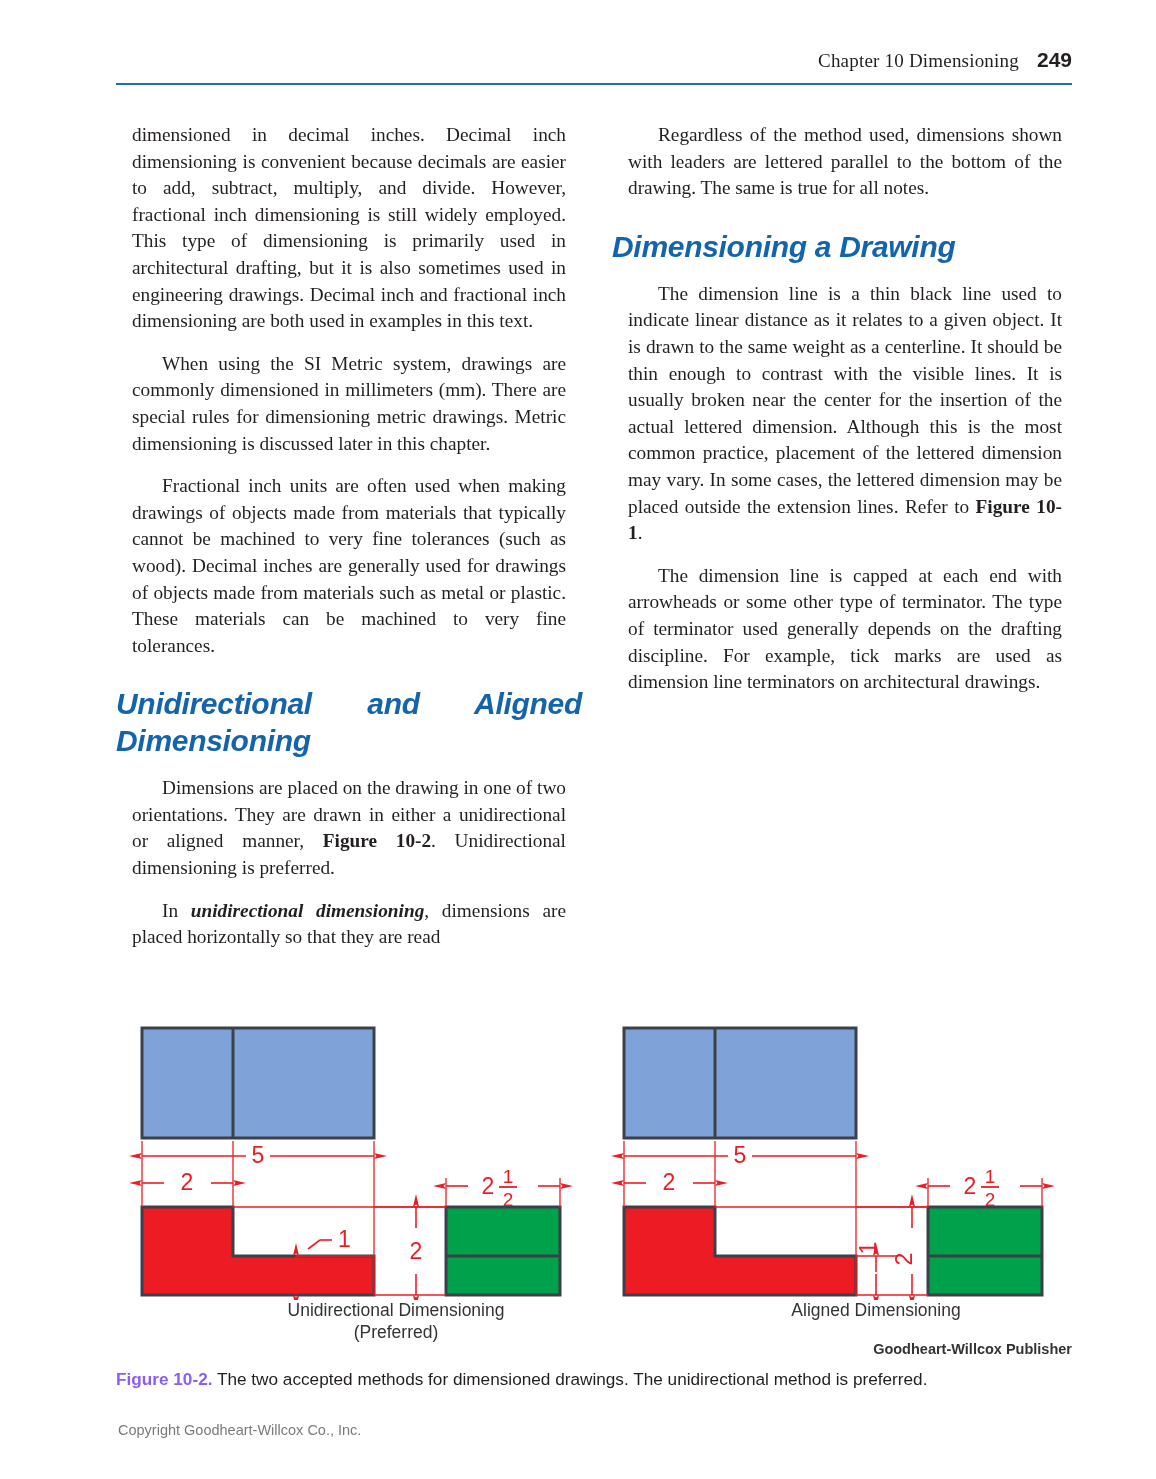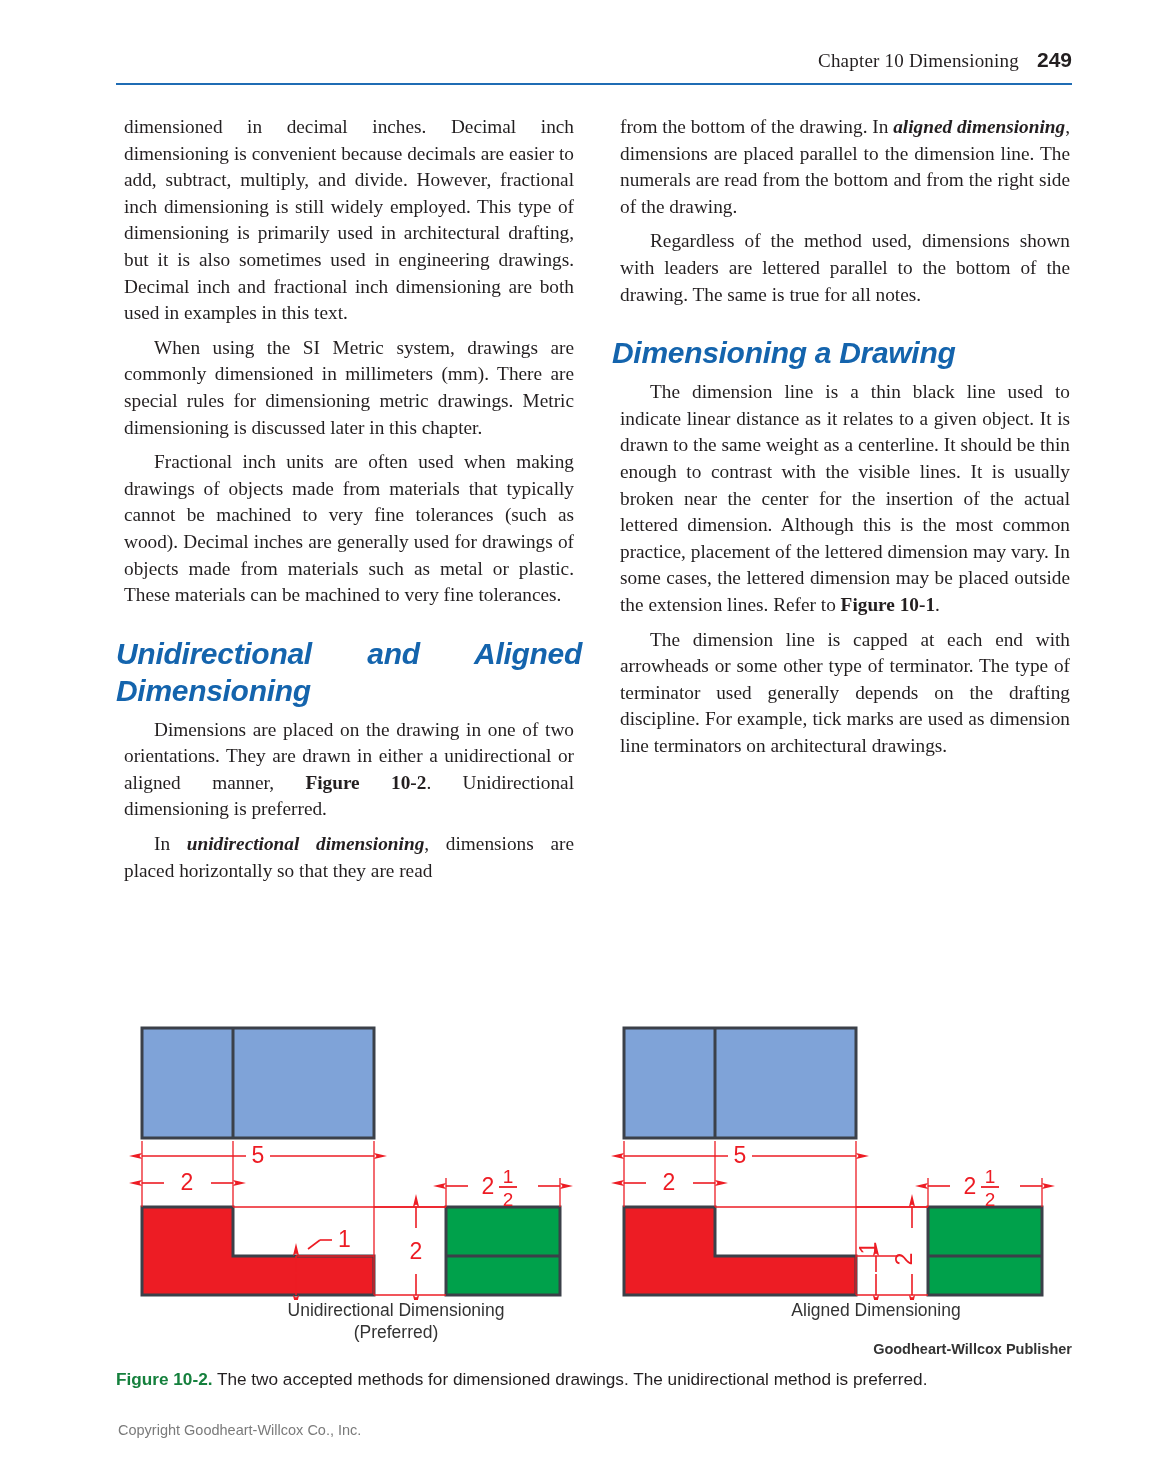--- a/index.html
+++ b/index.html
@@ -51,21 +51,21 @@
     font-size: 19.3px;
     line-height: 26.6px;
     text-align: justify;
     text-justify: inter-word;
     color: #231f20;
     hyphens: none;
   }
   .col-left  { left: 116px; }
   .col-right { left: 612px; }
 
-  .col p { margin: 8px; }
+  .col p { margin: 16px; }
   .col p.indent { text-indent: 30px; }
   .col p.last-line-left { text-align-last: left; }
 
   .h2 {
     font-family: "Liberation Sans", sans-serif;
     font-weight: bold;
     font-size: 30px;
     line-height: 37px;
     color: #1464ad;
     letter-spacing: -0.3px;
@@ -109,21 +109,21 @@
   .fig-caption {
     position: absolute;
     left: 116px; top: 1368px; width: 956px;
     font-family: "Liberation Sans", sans-serif;
     font-size: 17.2px;
     line-height: 23px;
     color: #231f20;
   }
   .fig-caption .label {
     font-weight: bold;
-    color: #15803d;
+    color: #8b5cf6;
   }
 
   .footer {
     position: absolute;
     left: 118px; top: 1422px;
     font-family: "Liberation Sans", sans-serif;
     font-size: 14.5px;
     color: #7a7a7a;
   }
 </style>
@@ -143,21 +143,20 @@
     <p class="indent">Fractional inch units are often used when making drawings of objects made from materials that typically cannot be machined to very fine tolerances (such as wood). Decimal inches are generally used for drawings of objects made from materials such as metal or plastic. These materials can be machined to very fine tolerances.</p>
 
     <h2 class="h2">Unidirectional and Aligned Dimensioning</h2>
 
     <p class="indent"><span>Dimensions are placed on the drawing in one of two orientations. They are drawn in either a unidirectional or aligned manner, </span><span class="bold">Figure 10-2</span><span>. Unidirectional dimensioning is preferred.</span></p>
 
     <p class="indent last-line-left"><span>In </span><span class="bolditalic">unidirectional dimensioning</span><span>, dimensions are placed horizontally so that they are read</span></p>
   </div>
 
   <div class="col col-right">
-    <p><span>from the bottom of the drawing. In </span><span class="bolditalic">aligned dimensioning</span><span>, dimensions are placed parallel to the dimension line. The numerals are read from the bottom and from the right side of the drawing.</span></p>
 
     <p class="indent">Regardless of the method used, dimensions shown with leaders are lettered parallel to the bottom of the drawing. The same is true for all notes.</p>
 
     <h2 class="h2">Dimensioning a Drawing</h2>
 
 
     <p class="indent"><span>The dimension line is a thin black line used to indicate linear distance as it relates to a given object. It is drawn to the same weight as a centerline. It should be thin enough to contrast with the visible lines. It is usually broken near the center for the insertion of the actual lettered dimension. Although this is the most common practice, placement of the lettered dimension may vary. In some cases, the lettered dimension may be placed outside the extension lines. Refer to </span><span class="bold">Figure 10-1</span><span>.</span></p>
 
     <p class="indent last-line-left">The dimension line is capped at each end with arrowheads or some other type of terminator. The type of terminator used generally depends on the drafting discipline. For example, tick marks are used as dimension line terminators on architectural drawings.</p>
   </div>

